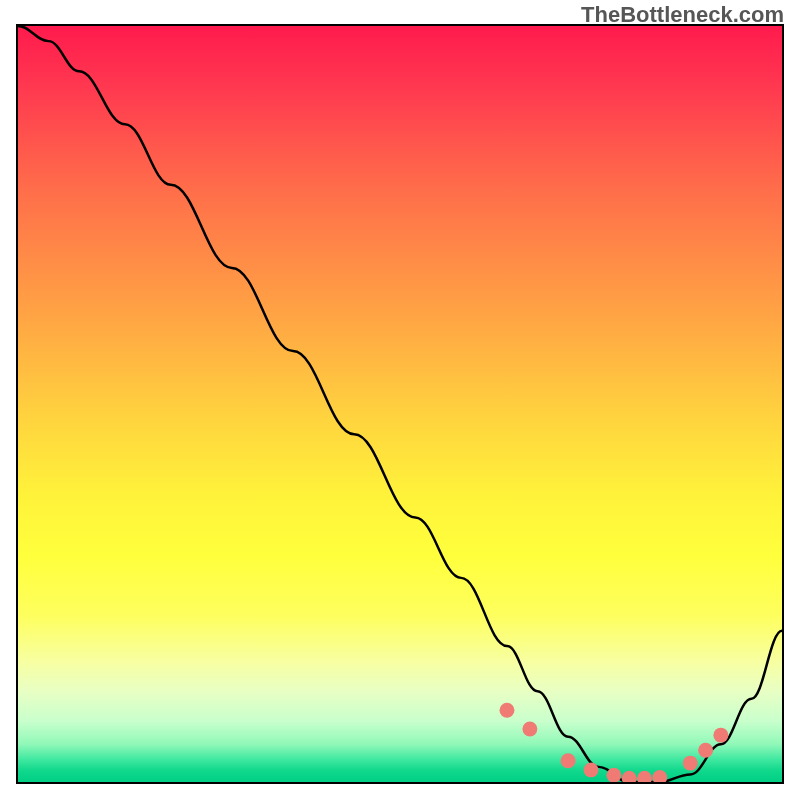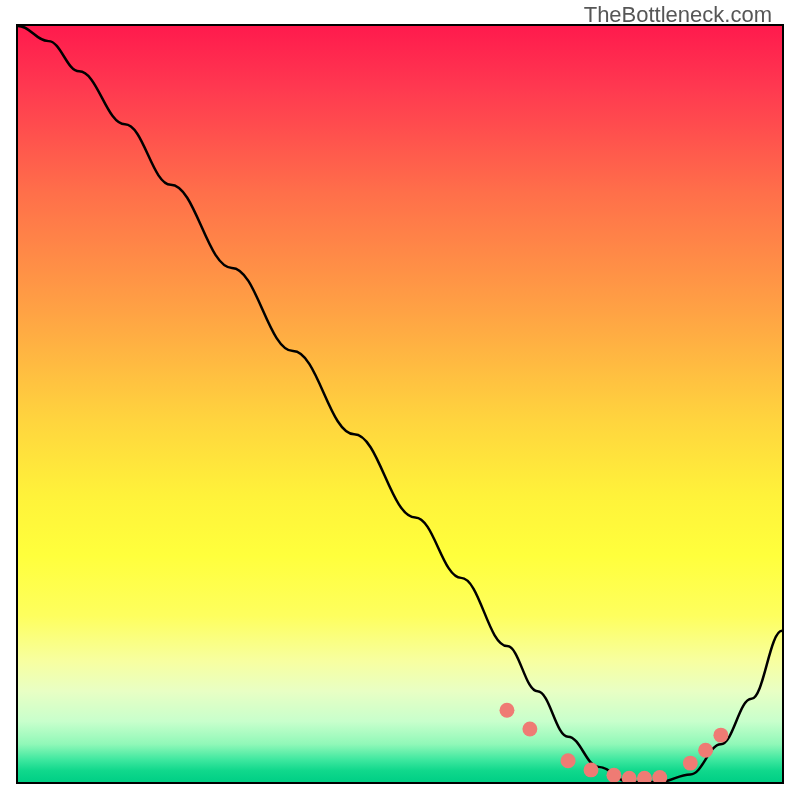--- a/index.html
+++ b/index.html
@@ -6,23 +6,23 @@
   body {
     width: 800px;
     height: 800px;
     background: #fff;
     position: relative;
     font-family: Arial, sans-serif;
   }
   .watermark {
     position: absolute;
     top: 2px;
-    right: 28px;
+    right: 16px;
     font-size: 22px;
-    font-weight: normal;
+    font-weight: bold;
     color: #565656;
     z-index: 10;
   }
   .plot {
     position: absolute;
     left: 16px;
     top: 24px;
     width: 768px;
     height: 760px;
     border: 2px solid #000;

